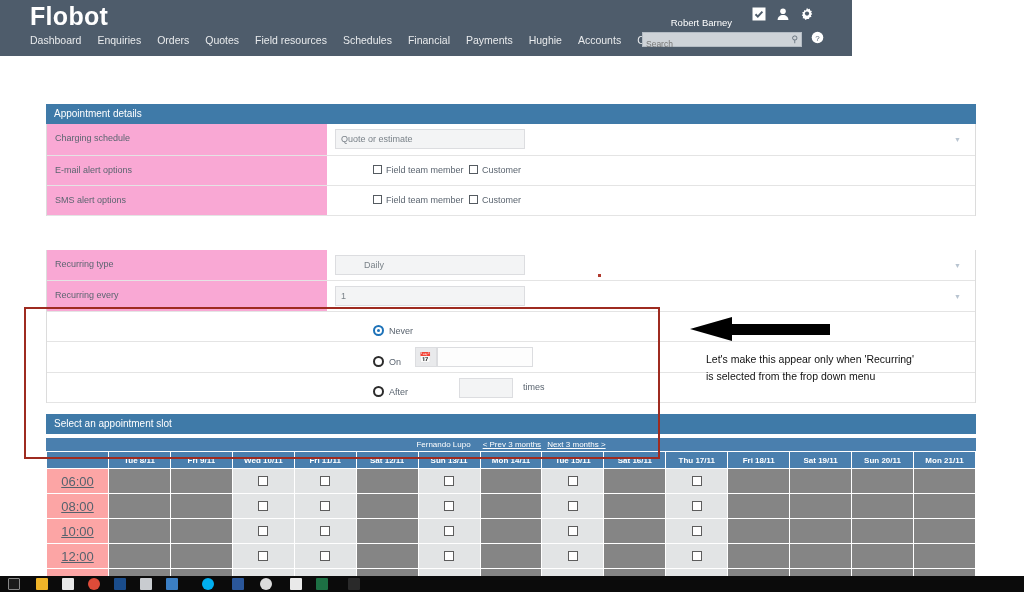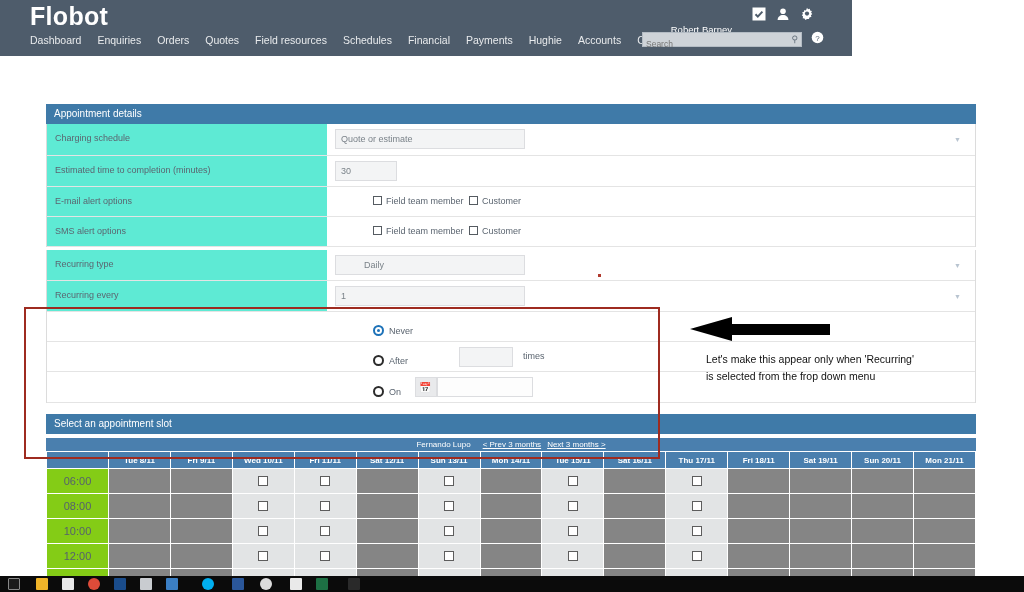--- a/index.html
+++ b/index.html
@@ -15,21 +15,21 @@
   #topbar {
     position: absolute; left: 0; top: 0; width: 852px; height: 56px;
     background: #4e5c6b;
   }
   #brand {
     position: absolute; left: 30px; top: 2px;
     font-size: 25px; font-weight: bold; color: #ffffff;
     letter-spacing: .3px;
   }
   #user-name {
-    position: absolute; right: 120px; top: 24px;
+    position: absolute; right: 120px; top: 17px;
     font-size: 9.5px; color: #ffffff;
   }
   .hdr-icon {
     position: absolute; top: 7px; width: 14px; height: 14px;
     color: #ffffff; font-size: 12px; line-height: 14px; text-align: center;
   }
   #icon-check { right: 86px; }
   #icon-user  { right: 62px; }
   #icon-gear  { right: 38px; }
   .hdr-icon svg { display: block; }
@@ -86,21 +86,21 @@
   #form-top { top: 29px; }
   #form-rec { top: 155px; }
 
   .frow {
     position: relative; width: 100%;
     border-bottom: 1px solid #e4e4e4;
     background: #ffffff;
   }
   .flabel {
     position: absolute; left: 0; top: 0; width: 280px; height: 100%;
-    background: #5eead4; color: #5b6570;
+    background: #f9a8d4; color: #5b6570;
     font-size: 9px; padding: 9px 0 0 8px;
   }
   .fctl { margin-left: 280px; position: relative; height: 100%; }
 
   .textbox {
     position: absolute; background: #f3f4f5;
     border: 1px solid #dcdde0; color: #7a8289;
     font-size: 9px; padding: 4px 5px; outline: none;
     font-family: "Liberation Sans", sans-serif;
   }
@@ -157,21 +157,21 @@
   table.grid { border-collapse: collapse; width: 930px; table-layout: fixed; }
   table.grid th {
     background: #4a7fae; color: #fff; font-size: 8px; font-weight: bold;
     height: 17px; border: 1px solid #ffffff; padding: 0;
   }
   table.grid th.corner { width: 62px; }
   table.grid td {
     height: 25px; border: 1px solid #ffffff; padding: 0; text-align: center;
   }
   td.timecell {
-    background: #84cc16; color: #56626d; font-size: 11px; width: 62px;
+    background: #fca5a5; color: #56626d; font-size: 13px; width: 62px; text-decoration: underline;
   }
   td.blocked { background: #858585; }
   td.open    { background: #e2e4e5; }
   .slotcb {
     display: inline-block; width: 10px; height: 10px;
     border: 1.5px solid #5d5d5d; background: #ffffff;
   }
 
   
   #taskbar {
@@ -231,26 +231,20 @@
   <div class="form-table" id="form-top">
 
     <div class="frow" style="height:32px">
       <div class="flabel">Charging schedule</div>
       <div class="fctl">
         <input class="textbox" style="left: 8px; top: 5px; width: 190px;" value="Quote or estimate">
         <span class="caret" style="top:12px">▼</span>
       </div>
     </div>
 
-    <div class="frow" style="height:31px">
-      <div class="flabel">Estimated time to completion (minutes)</div>
-      <div class="fctl">
-        <input class="textbox" style="left: 8px; top: 5px; width: 62px;" value="30">
-      </div>
-    </div>
 
     <div class="frow" style="height:30px">
       <div class="flabel">E-mail alert options</div>
       <div class="fctl">
         <span class="cbwrap" style="left:46px; top:9px;">
           <span class="cbox"></span><span>Field team member</span>
         </span>
         <span class="cbwrap" style="left:142px; top:9px;">
           <span class="cbox"></span><span>Customer</span>
         </span>
@@ -293,39 +287,39 @@
 
       <div class="frow" style="height:30px">
         <div class="flabel" style="background:transparent"></div>
         <div class="fctl">
           <span style="position:absolute; left:46px; top:8px;">
             <span class="radio on"></span><span class="rlabel">Never</span>
           </span>
         </div>
       </div>
 
+      <div class="frow" style="height:31px">
+        <div class="flabel" style="background:transparent"></div>
+        <div class="fctl">
+          <span style="position:absolute; left:46px; top:9px;">
+            <span class="radio"></span><span class="rlabel">On</span>
+          </span>
+          <span style="position:absolute; left:88px; top:5px; width:22px; height:20px; background:#e9eaec; border:1px solid #dcdde0; text-align:center; line-height:20px; font-size:10px; color:#7a8289;">📅</span>
+          <input class="textbox" style="left: 110px; top: 5px; width: 96px; height: 20px; background: rgb(253, 253, 253);" value="">
+        </div>
+      </div>
+
       <div class="frow" style="height:30px">
         <div class="flabel" style="background:transparent"></div>
         <div class="fctl">
           <span style="position:absolute; left:46px; top:8px;">
             <span class="radio"></span><span class="rlabel">After</span>
           </span>
           <input class="textbox" style="left: 132px; top: 5px; width: 54px; height: 20px;" value="">
           <span class="rlabel" style="position:absolute; left:196px; top:9px;">times</span>
-        </div>
-      </div>
-
-      <div class="frow" style="height:31px">
-        <div class="flabel" style="background:transparent"></div>
-        <div class="fctl">
-          <span style="position:absolute; left:46px; top:9px;">
-            <span class="radio"></span><span class="rlabel">On</span>
-          </span>
-          <span style="position:absolute; left:88px; top:5px; width:22px; height:20px; background:#e9eaec; border:1px solid #dcdde0; text-align:center; line-height:20px; font-size:10px; color:#7a8289;">📅</span>
-          <input class="textbox" style="left: 110px; top: 5px; width: 96px; height: 20px; background: rgb(253, 253, 253);" value="">
         </div>
       </div>
     </div>
   </div>
 
   <div id="redbox"></div>
 
   <div id="arrow">
     <svg width="140" height="24" viewBox="0 0 140 24">
       <polygon points="0,12 42,0 42,7 140,7 140,18 42,18 42,24" fill="#000"></polygon>

